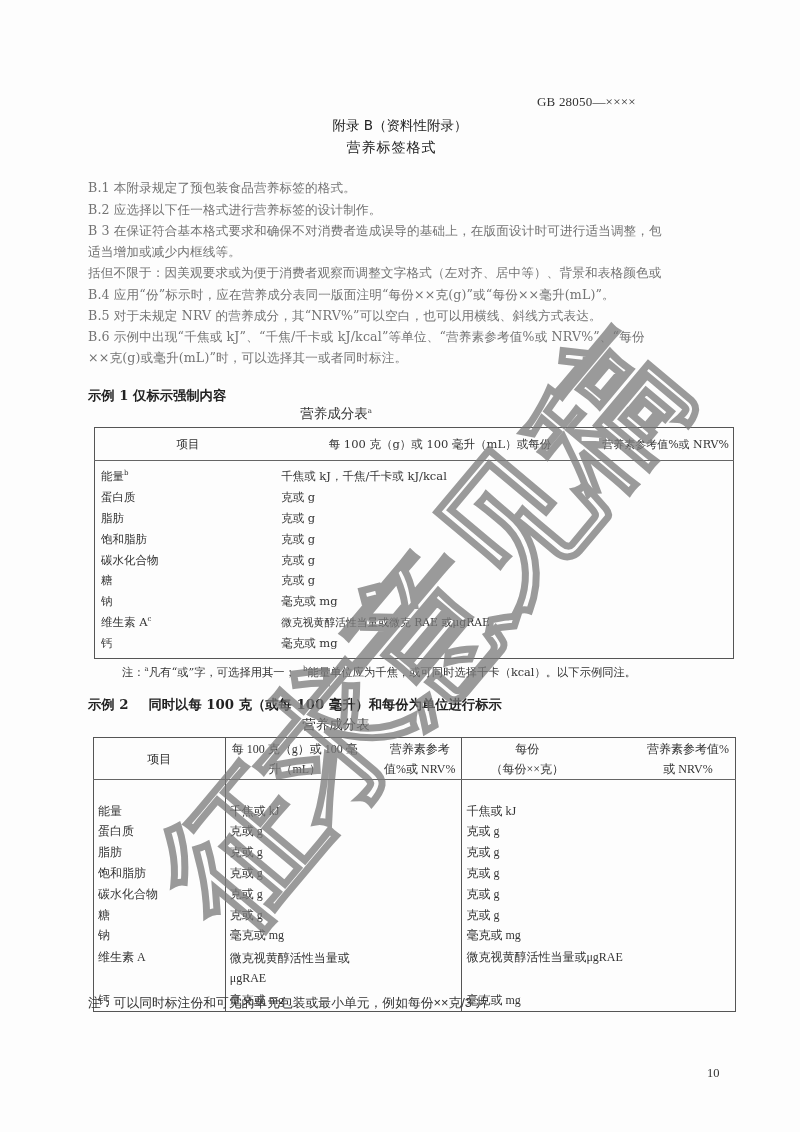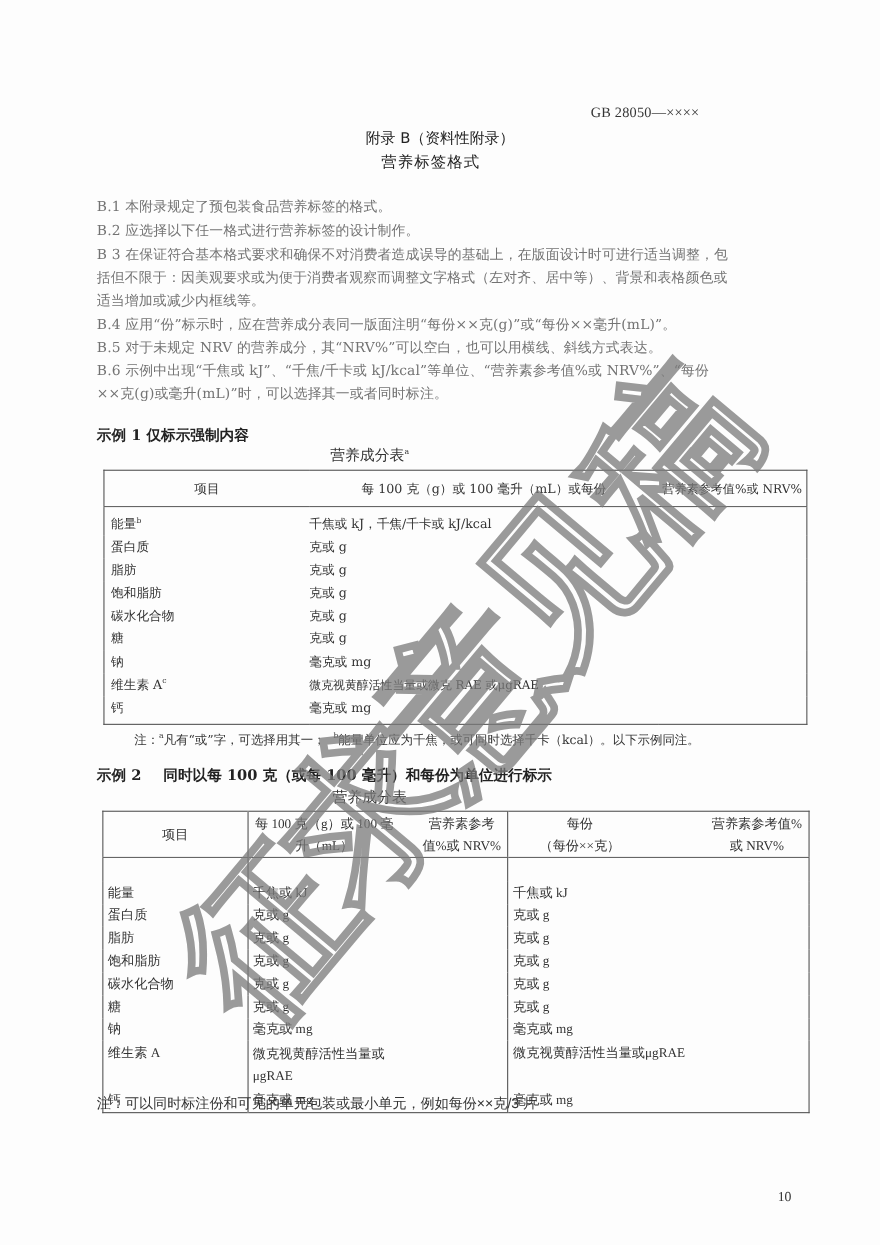--- a/index.html
+++ b/index.html
@@ -26,37 +26,37 @@
   .t1 tr.last td { padding-bottom: 4px; }
   .t2 { left: 93px; top: 737px; width: 643px; border: 1.3px solid #555; font-family: "Liberation Serif", "DejaVu Serif", serif; font-size: 12px; }
   .t2 th { font-weight: normal; border-bottom: 1.3px solid #666; padding: 0; height: 41px; font-size: 12px; line-height: 20px; }
   .t2 td { height: 20.8px; padding: 0 0 0 4px; vertical-align: middle; }
   .t2 .vl { border-left: 1px solid #555; }
   .split { display: flex; justify-content: space-between; align-items: flex-start; }
   .split span { display: block; text-align: center; }
   .note1 { left: 122px; top: 665px; font-size: 11.3px; color:#333; }
   .note1 sup { font-size: 7px; }
   .note2 { left: 88px; top: 995px; font-size: 12.8px; color:#333; font-family: Liberation Sans, sans-serif; }
-  .pageno { left: 707px; top: 1066px; font-size: 12.5px; font-family: "Liberation Serif", serif; color:#333;margin-top:15px; }
+  .pageno { left: 707px; top: 1066px; font-size: 12.5px; font-family: "Liberation Serif", serif; color:#333; }
   sup.m { font-size: 7px; vertical-align: super; }
   .watermark { position: absolute; left: 0; top: 0; width: 800px; height: 1132px; pointer-events: none; }
 </style>
 </head>
 <body>
 
 <div class="abs stdno">GB 28050—××××</div>
 <div class="abs annex">附录 B（资料性附录）</div>
 <div class="abs annex-title">营养标签格式</div>
 
 <div class="abs para" style="top:177px;">B.1 本附录规定了预包装食品营养标签的格式。</div>
 <div class="abs para" style="top:199px;">B.2 应选择以下任一格式进行营养标签的设计制作。</div>
 <div class="abs para" style="top:220px;">
   <div>B 3 在保证符合基本格式要求和确保不对消费者造成误导的基础上，在版面设计时可进行适当调整，包</div>
+  <div>适当增加或减少内框线等。</div>
   <div>括但不限于：因美观要求或为便于消费者观察而调整文字格式（左对齐、居中等）、背景和表格颜色或</div>
-  <div>适当增加或减少内框线等。</div>
 </div>
 <div class="abs para" style="top:284px;">B.4 应用“份”标示时，应在营养成分表同一版面注明“每份××克(g)”或“每份××毫升(mL)”。</div>
 <div class="abs para" style="top:305px;">B.5 对于未规定 NRV 的营养成分，其“NRV%”可以空白，也可以用横线、斜线方式表达。</div>
 <div class="abs para" style="top:326px;">
   <div>B.6 示例中出现“千焦或 kJ”、“千焦/千卡或 kJ/kcal”等单位、“营养素参考值%或 NRV%”、“每份</div>
   <div>××克(g)或毫升(mL)”时，可以选择其一或者同时标注。</div>
 </div>
 
 <div class="abs example-head" style="top:387px;">示例 1 仅标示强制内容</div>
 <div class="abs tcap" style="top:405px;">

